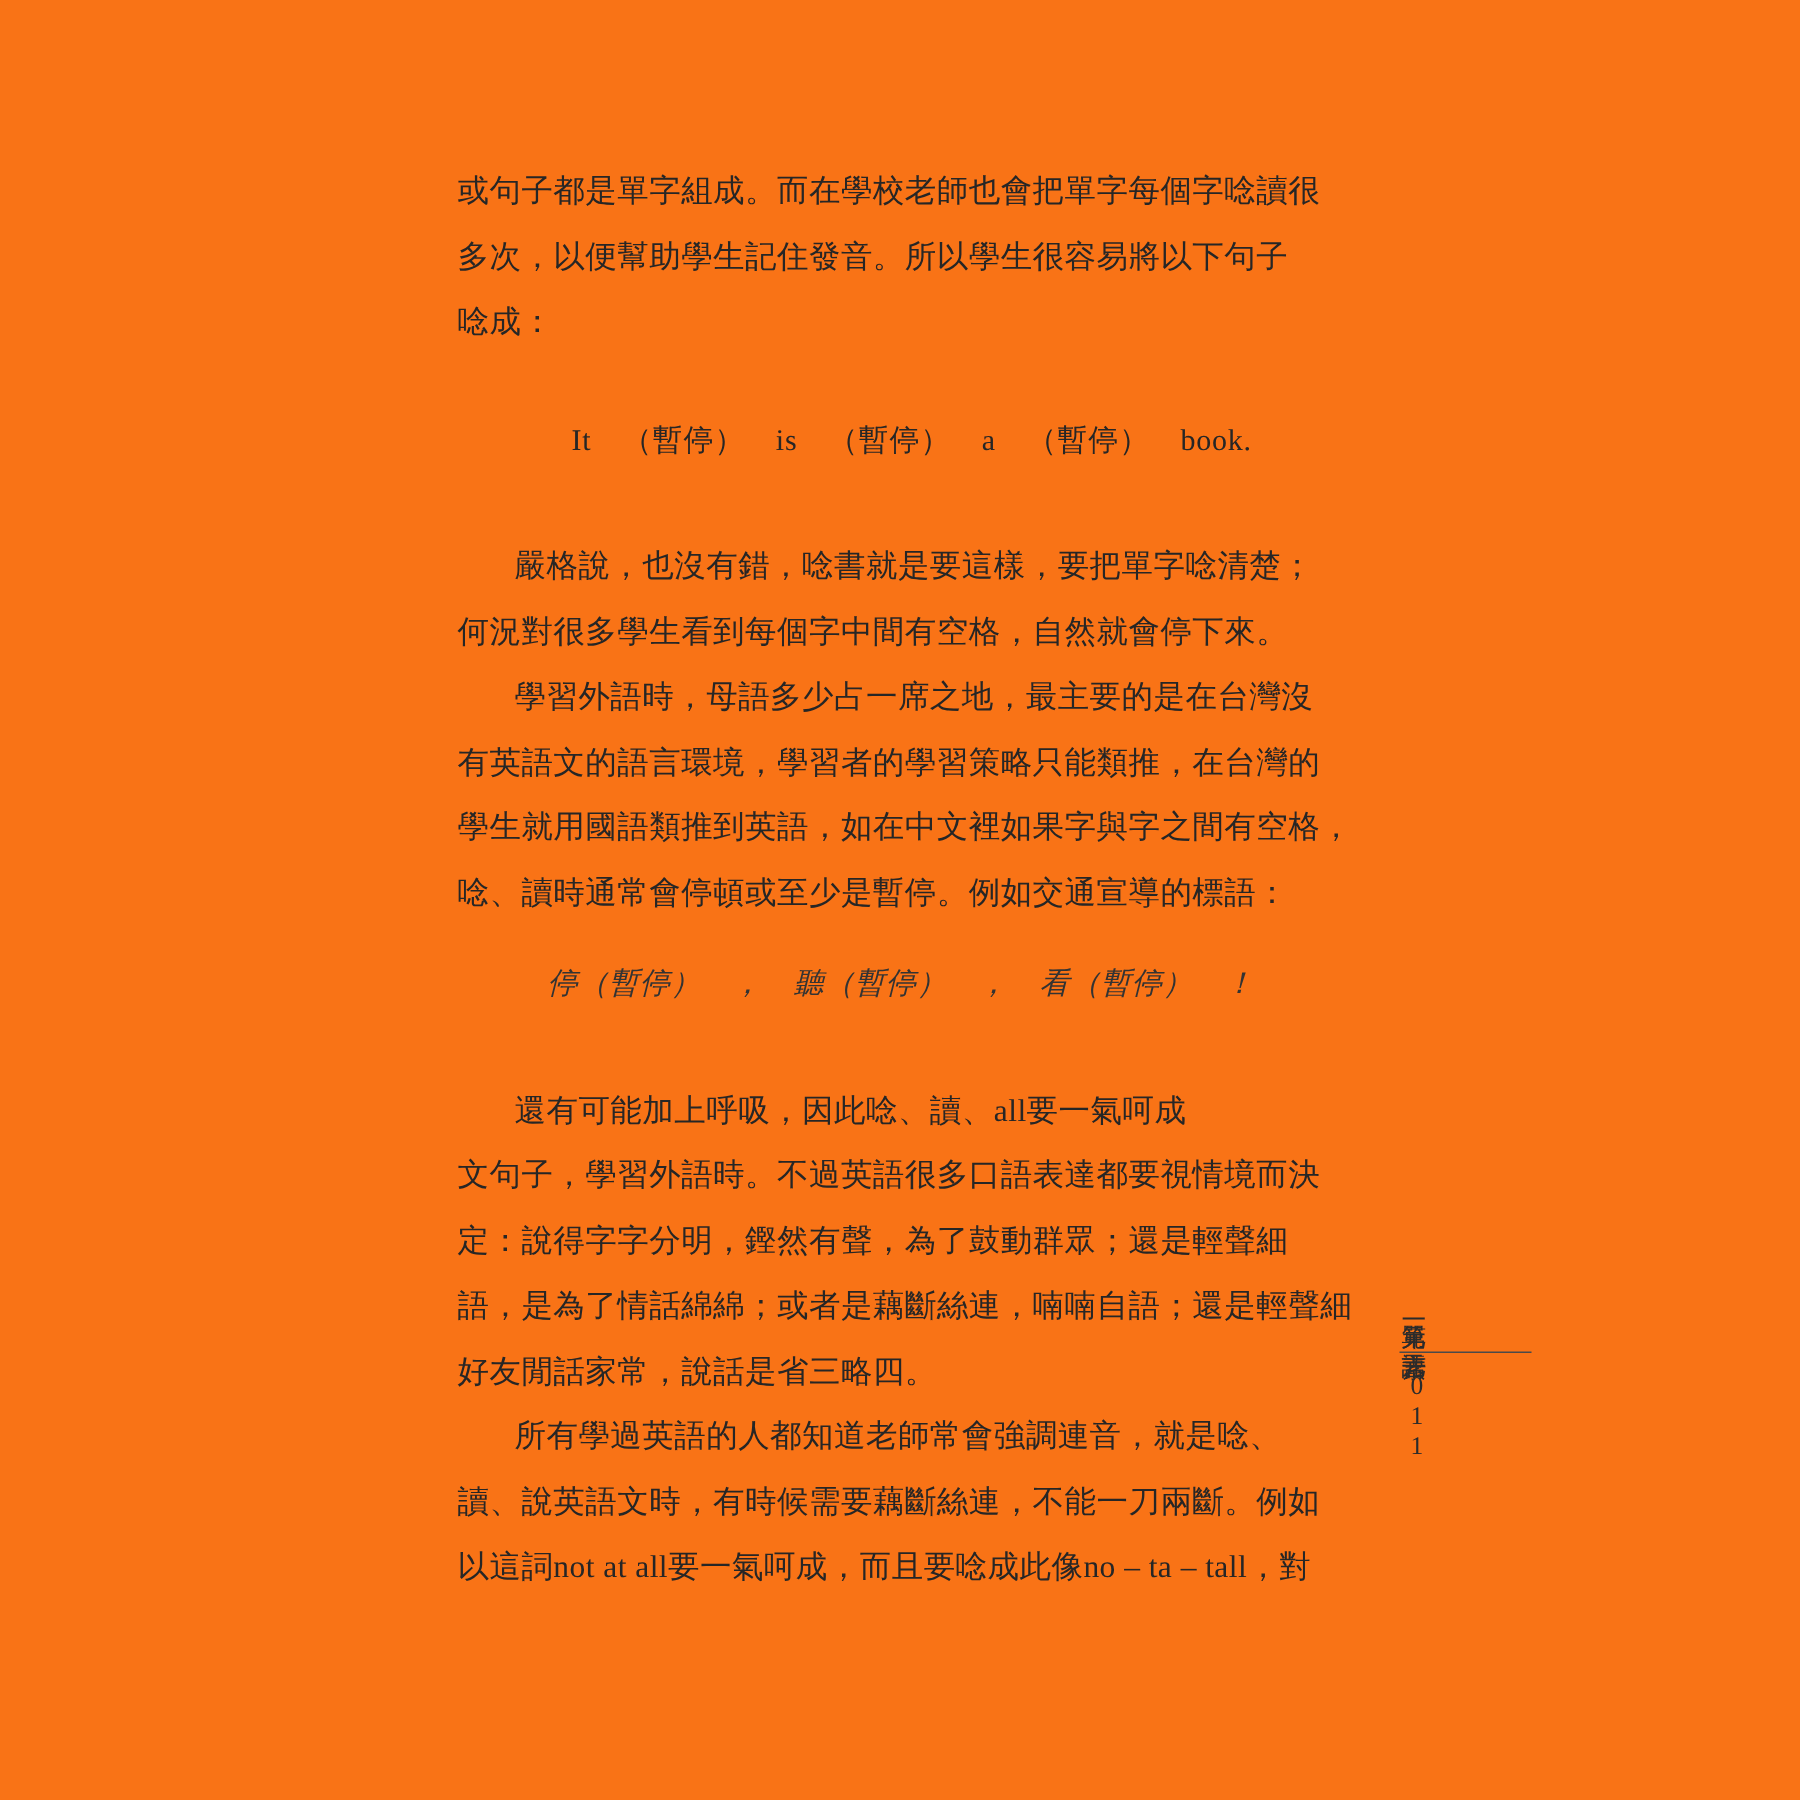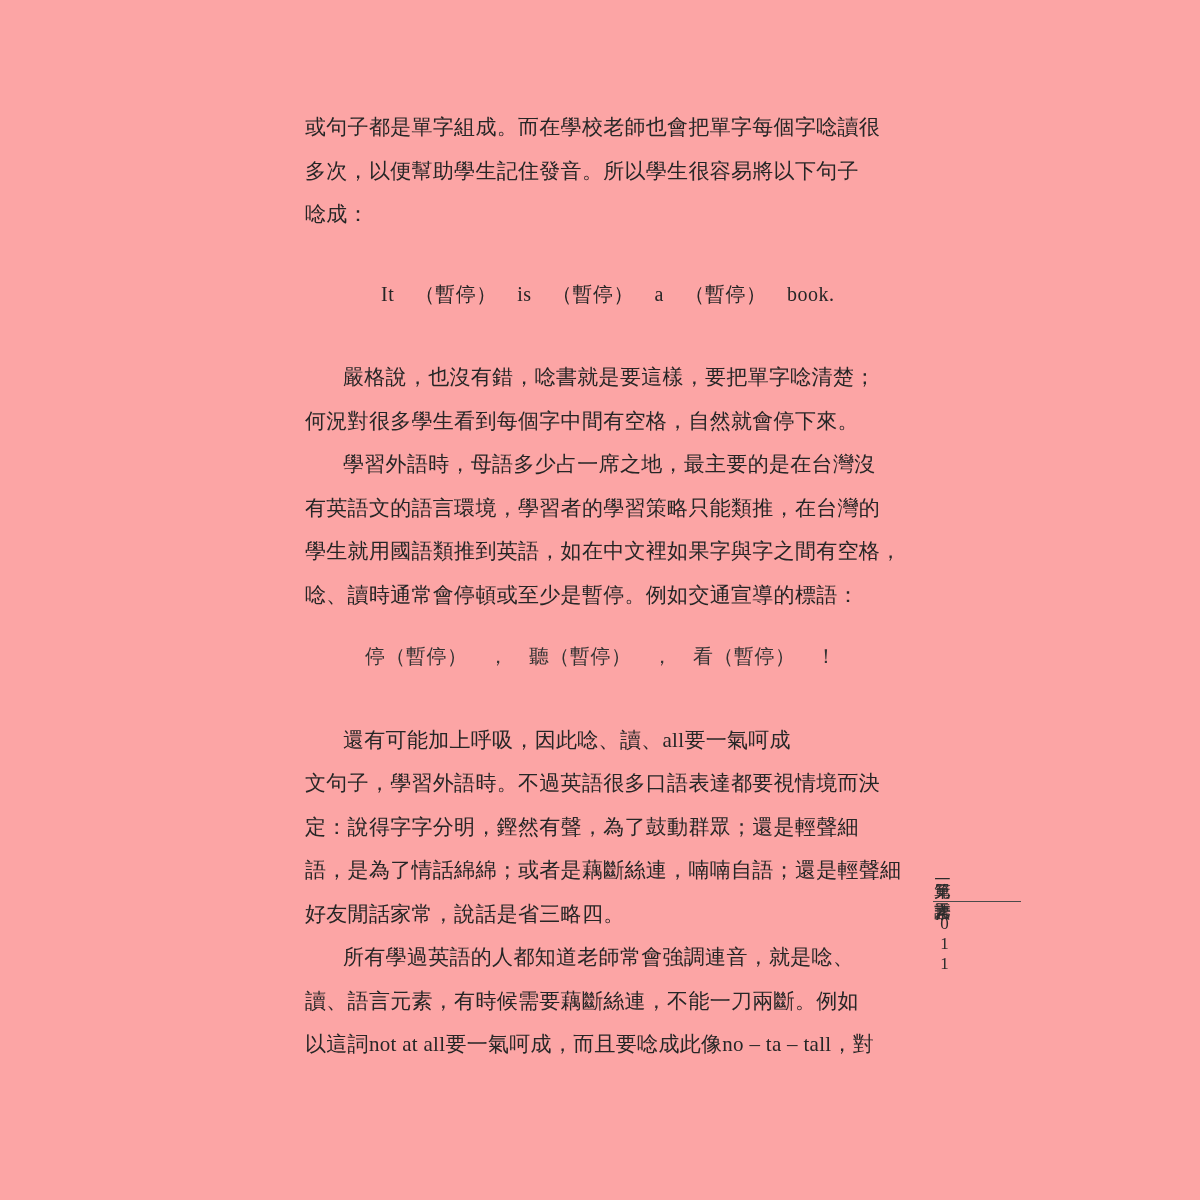--- a/index.html
+++ b/index.html
@@ -1,21 +1,21 @@
 <!DOCTYPE html>
 <html><head>
 <meta charset="utf-8">
 <style>
   * { margin: 0; padding: 0; box-sizing: border-box; }
   html, body { background: #ffffff; }
   .page {
     position: relative;
     width: 1200px;
     height: 1200px;
-    background: #fca5a5;
+    background: #f97316;
     overflow: hidden;
     font-family: "Liberation Serif", "DejaVu Serif", serif;
     color: #262626;
   }
   .text-column {
     position: absolute;
     left: 305px;
     top: 106px;
     width: 578px;
     font-size: 21px;
@@ -28,20 +28,21 @@
   .para.indent .tline:first-child { text-indent: 38px; }
   .example {
     margin: 36px 0 40px 76px;
     font-size: 20px;
     white-space: nowrap;
     letter-spacing: 0.5px;
     line-height: 43.5px;
   }
   .example.kai {
     margin: 18px 0 40px 60px;
+    font-style: italic;
     color: #333333;
   }
   .sidebar {
     position: absolute;
     left: 933px;
     top: 870px;
   }
   .chapter-title {
     writing-mode: vertical-rl;
     text-orientation: upright;
@@ -97,21 +98,21 @@
     <div class="para indent">
         <div class="tline">還有可能加上呼吸，因此唸、讀、all要一氣呵成</div>
         <div class="tline">文句子，學習外語時。不過英語很多口語表達都要視情境而決</div>
         <div class="tline">定：說得字字分明，鏗然有聲，為了鼓動群眾；還是輕聲細</div>
         <div class="tline">語，是為了情話綿綿；或者是藕斷絲連，喃喃自語；還是輕聲細</div>
         <div class="tline">好友閒話家常，說話是省三略四。</div>
       </div>
 
     <div class="para indent">
         <div class="tline">所有學過英語的人都知道老師常會強調連音，就是唸、</div>
-        <div class="tline">讀、語言元素，有時候需要藕斷絲連，不能一刀兩斷。例如</div>
+        <div class="tline">讀、說英語文時，有時候需要藕斷絲連，不能一刀兩斷。例如</div>
         <div class="tline">以這詞not at all要一氣呵成，而且要唸成此像no – ta – tall，對</div>
       </div>
   </div>
 
   <div class="sidebar">
     <div class="chapter-title">第一單元　語言元素</div>
     <div class="rule"></div>
     <div class="page-number">011</div>
   </div>
 

